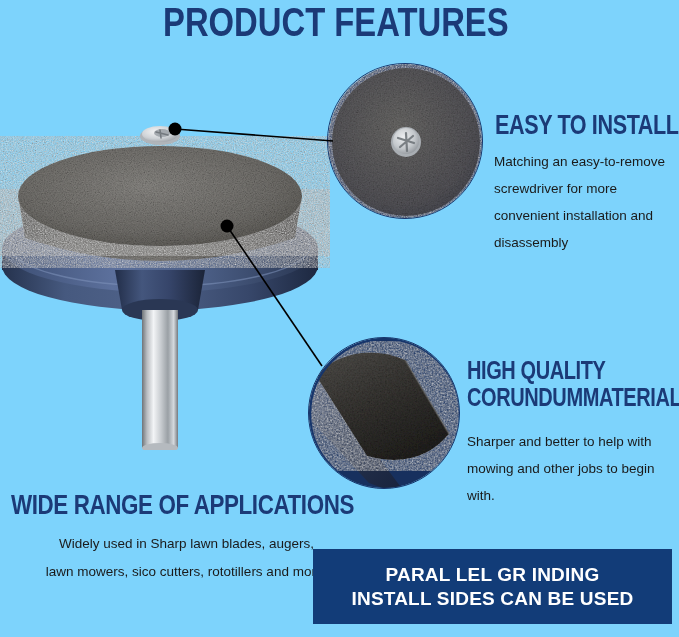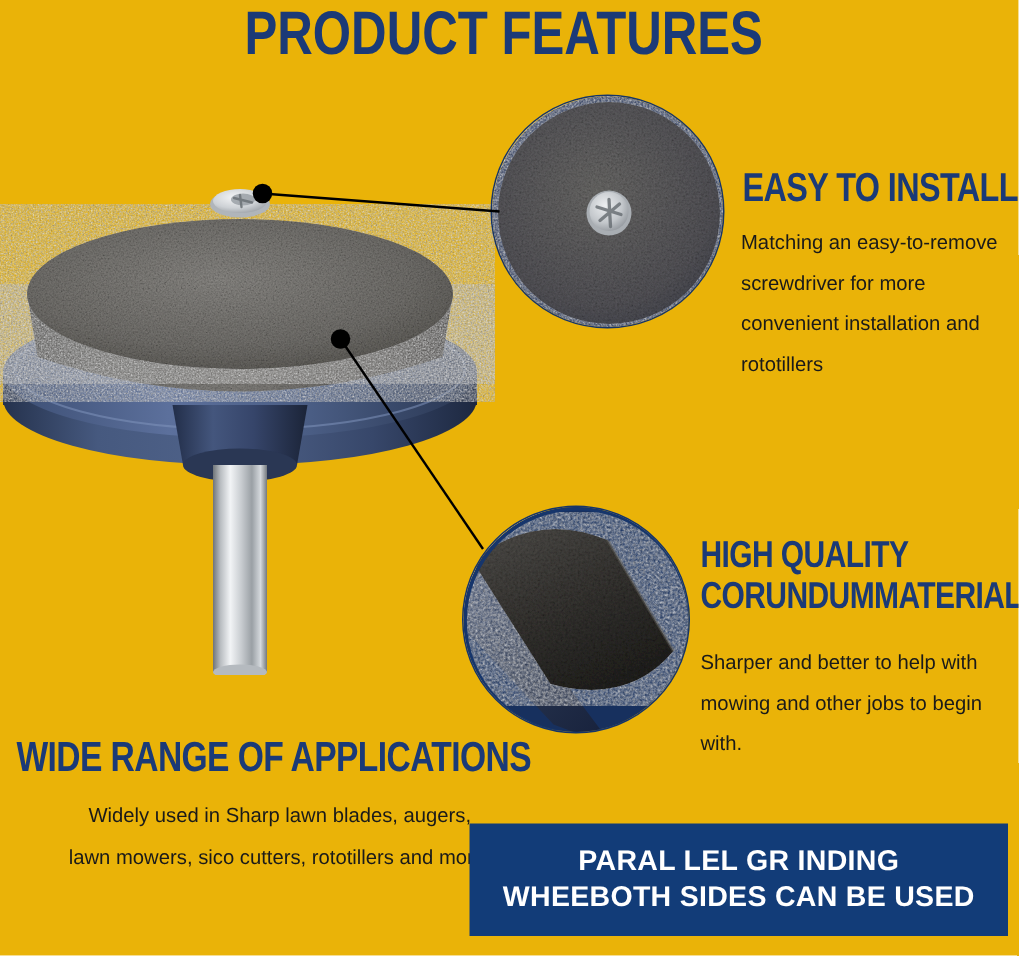--- a/index.html
+++ b/index.html
@@ -10,21 +10,21 @@
   body {
     font-family: "Liberation Sans", sans-serif;
     width: 679px;
     height: 637px;
     overflow: hidden;
   }
   #page {
     position: relative;
     width: 679px;
     height: 637px;
-    background: #eab308;
+    background: #7dd3fc;
   }
 
   
   .heading {
     position: absolute;
     color: #1b3a77;
     font-family: "Liberation Sans Narrow", "Liberation Sans", sans-serif;
     font-weight: bold;
     letter-spacing: -0.5px;
     transform: scaleX(0.80);
@@ -301,26 +301,26 @@
   <svg id="leader-lines" viewBox="0 0 679 637" xmlns="http://www.w3.org/2000/svg">
 
     <line x1="175" y1="129" x2="333" y2="141" stroke="#000000" stroke-width="1.6"></line>
     <circle cx="175" cy="129" r="6.5" fill="#000000"></circle>
 
     <line x1="227" y1="226" x2="322" y2="366" stroke="#000000" stroke-width="1.6"></line>
     <circle cx="227" cy="226" r="6.5" fill="#000000"></circle>
   </svg>
 
   <div class="heading" id="easy-heading">EASY TO INSTALL</div>
-  <div class="body-text" id="easy-body">Matching an easy-to-remove screwdriver for more convenient installation and rototillers</div>
+  <div class="body-text" id="easy-body">Matching an easy-to-remove screwdriver for more convenient installation and disassembly</div>
 
   <div class="heading" id="quality-heading">HIGH QUALITY CORUNDUMMATERIALS</div>
   <div class="body-text" id="quality-body">Sharper and better to help with mowing and other jobs to begin with.</div>
 
   <div class="heading" id="applications-heading">WIDE RANGE OF APPLICATIONS</div>
   <div class="body-text" id="applications-body">Widely used in Sharp lawn blades, augers, lawn mowers, sico cutters, rototillers and more.</div>
 
   <div id="bottom-banner">
     <div class="banner-text">PARAL LEL GR INDING
-WHEEBOTH SIDES CAN BE USED</div>
+INSTALL SIDES CAN BE USED</div>
   </div>
 
 </div>
 
 </body></html>

